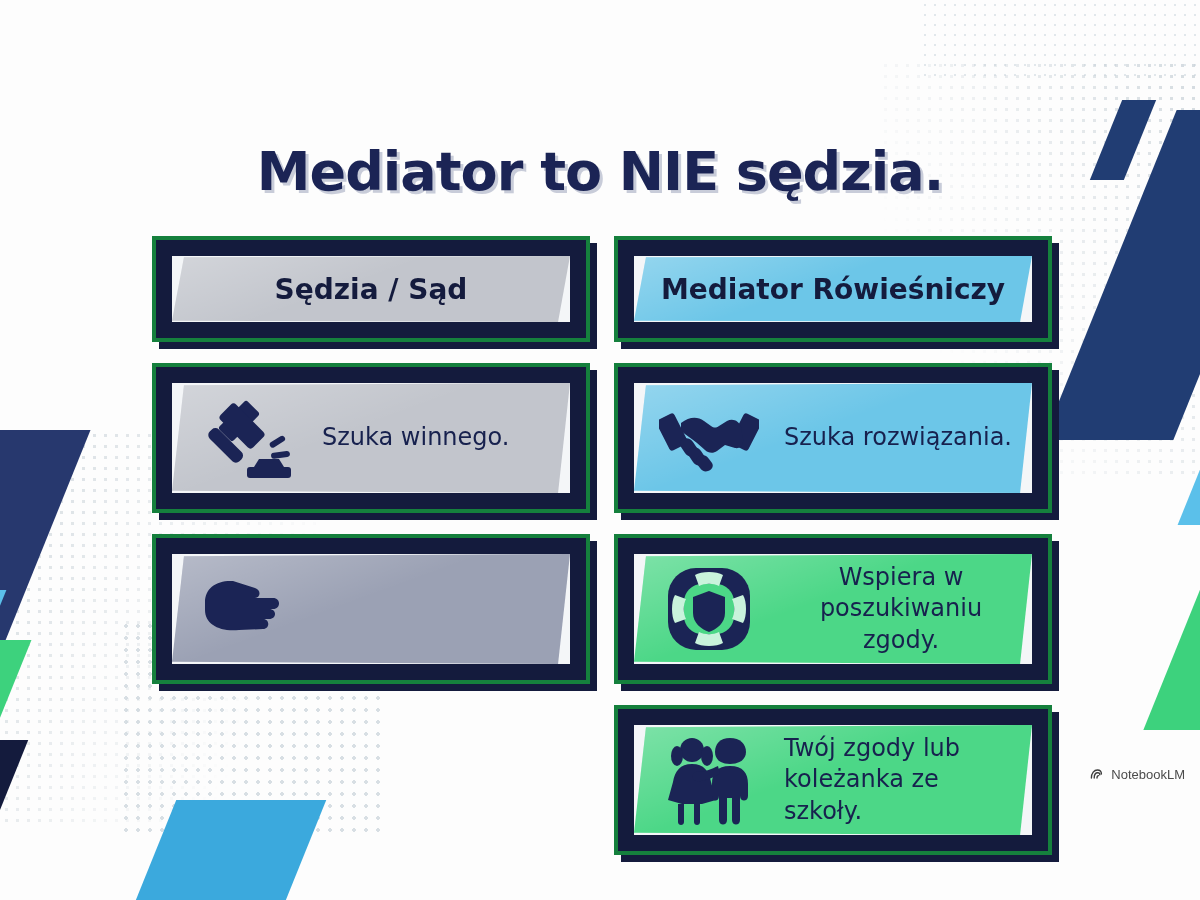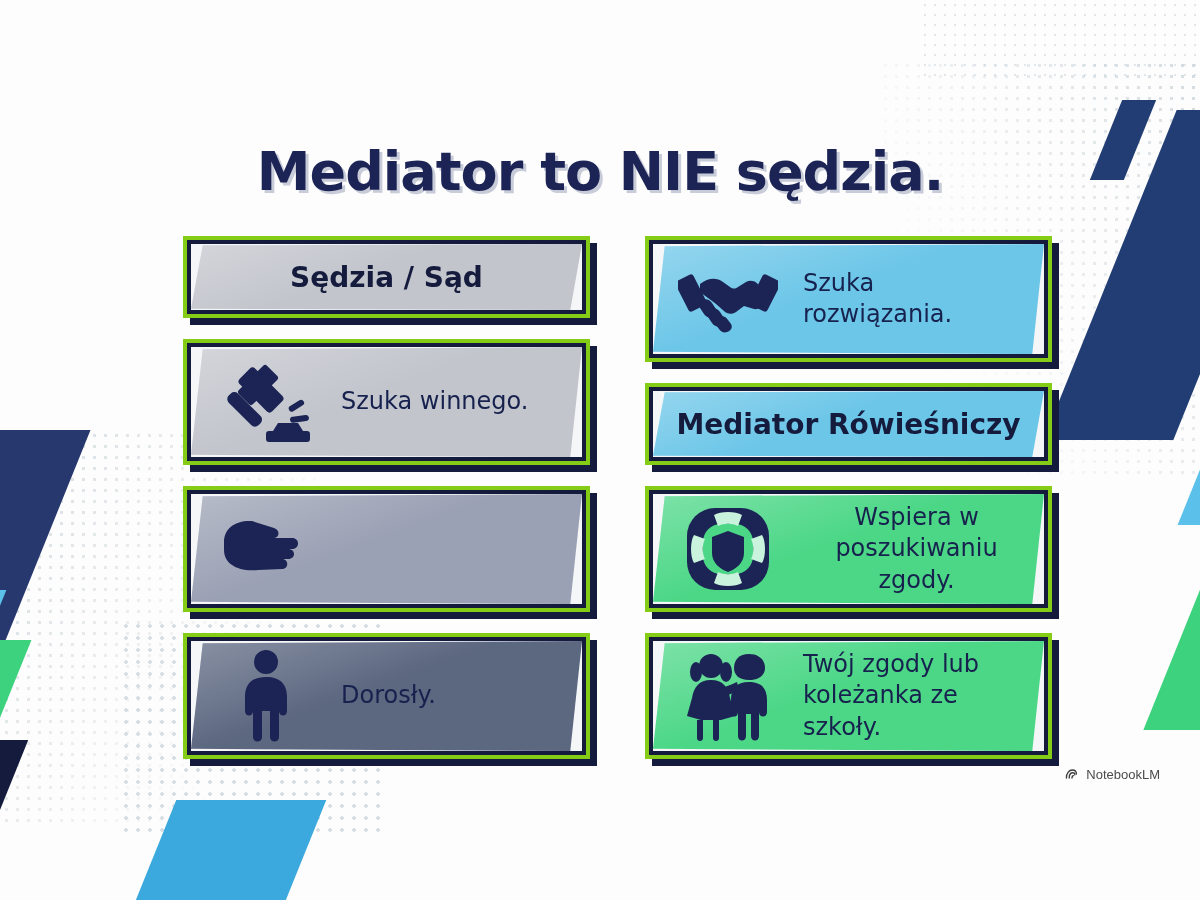--- a/index.html
+++ b/index.html
@@ -62,25 +62,24 @@
     font-family: "DejaVu Sans", sans-serif;
     text-shadow: 3px 3px 0 rgba(190,195,210,.85);
   }
 
   
   .columns { position: absolute; left: 152px; top: 236px; width: 900px; display: flex; gap: 24px; }
   .col { width: 438px; display: flex; flex-direction: column; gap: 21px; }
 
   .card {
     position: relative;
-    border: 4px solid #84cc16;
+    border: 4px solid #15803d;
     background: #141b3d;
-    padding: 4px;
+    padding: 16px;
     box-shadow: 7px 7px 0 #141b3d;
-    margin-left: 31px;
   }
   .card-inner {
     position: relative;
     overflow: hidden;
     display: flex; align-items: center;
     background: #f4f6f8;
   }
   .fill {
     position: absolute; inset: 0;
     clip-path: polygon(3% 2%, 100% 0%, 97% 100%, 0% 98%);
@@ -103,21 +102,21 @@
     width: 150px; min-width: 150px; height: 100px;
     display: flex; align-items: center; justify-content: center;
   }
   .row-label {
     font-size: 24px; color: #17214e; line-height: 1.3;
     font-family: "DejaVu Sans", sans-serif;
     padding-right: 14px;
   }
 
   .watermark {
-    position: absolute; right: 40px; bottom: 118px;
+    position: absolute; right: 15px; bottom: 118px;
     display: flex; align-items: center; gap: 6px;
     color: #4b4b4b; font-size: 13px;
     font-family: "Liberation Sans", sans-serif;
   }
   .wm-logo { width: 16px; height: 16px; display: block; }
 </style>
 </head>
 <body>
 
 <div class="slide">
@@ -187,43 +186,33 @@
                            L70 37 C78 37 78 47 70 47 L42 47
                            L64 47 C71 47 71 57 64 57 L40 58
                            C20 60 6 52 6 38 Z"></path>
                 </g>
               </svg>
             </div>
           </div>
         </div>
       </div>
 
-      <div class="card row-card">
-        <div class="card-inner">
-          <div class="fill" style="background: rgb(92, 103, 128);"></div>
-          <div class="card-content">
-            <div class="icon-slot">
-              <svg width="66" height="94" viewBox="0 0 66 94" aria-hidden="true">
-                <g fill="#1b2455">
-                  <circle cx="33" cy="13" r="12"></circle>
-                  <path d="M33 28 C48 28 54 36 54 48 L54 62 C54 68 46 68 46 62 L46 52
-                           L46 88 C46 94 37 94 37 88 L37 62 L29 62 L29 88
-                           C29 94 20 94 20 88 L20 52 L20 62 C20 68 12 68 12 62 L12 48
-                           C12 36 18 28 33 28 Z"></path>
-                </g>
-              </svg>
-            </div>
-            <div class="row-label" style="white-space: pre-line;">Dorosły.</div>
-          </div>
-        </div>
-      </div>
 
     </div>
 
     <div class="col">
+
+      <div class="card header-card">
+        <div class="card-inner">
+          <div class="fill" style="background: rgb(108, 198, 232);"></div>
+          <div class="card-content">
+            <div class="label" style="white-space: pre-line;">Mediator Rówieśniczy</div>
+          </div>
+        </div>
+      </div>
 
       <div class="card row-card">
         <div class="card-inner">
           <div class="fill" style="background: rgb(108, 198, 232);"></div>
           <div class="card-content">
             <div class="icon-slot">
               <svg width="100" height="74" viewBox="0 0 100 74" aria-hidden="true">
                 <g fill="#1b2455">
                   <rect x="3" y="14" width="20" height="34" rx="3" transform="rotate(-27 13 31)"></rect>
                   <rect x="77" y="14" width="20" height="34" rx="3" transform="rotate(27 87 31)"></rect>
@@ -238,29 +227,20 @@
                   <path d="M41 55 C45 53 48 55 50 58 L53 62 C55 65 53 69 49 70
                            C46 71 43 70 41 67 L38 63 C36 59 38 56 41 55 Z"></path>
                 </g>
               </svg>
             </div>
             <div class="row-label" style="white-space: pre-line;">Szuka rozwiązania.</div>
           </div>
         </div>
       </div>
 
-      <div class="card header-card">
-        <div class="card-inner">
-          <div class="fill" style="background: rgb(108, 198, 232);"></div>
-          <div class="card-content">
-            <div class="label" style="white-space: pre-line;">Mediator Rówieśniczy</div>
-          </div>
-        </div>
-      </div>
-
       <div class="card row-card">
         <div class="card-inner">
           <div class="fill" style="background: rgb(76, 215, 135);"></div>
           <div class="card-content">
             <div class="icon-slot">
               <svg width="88" height="88" viewBox="0 0 88 88" aria-hidden="true">
                 <g>
                   <rect x="3" y="3" width="82" height="82" rx="28" fill="#1b2455"></rect>
                   <rect x="19" y="19" width="50" height="50" rx="18" fill="#4cd787"></rect>
                   <path d="M44 26 L60 32 L60 48 C60 58 52 64 44 67 C36 64 28 58 28 48 L28 32 Z" fill="#1b2455"></path>

